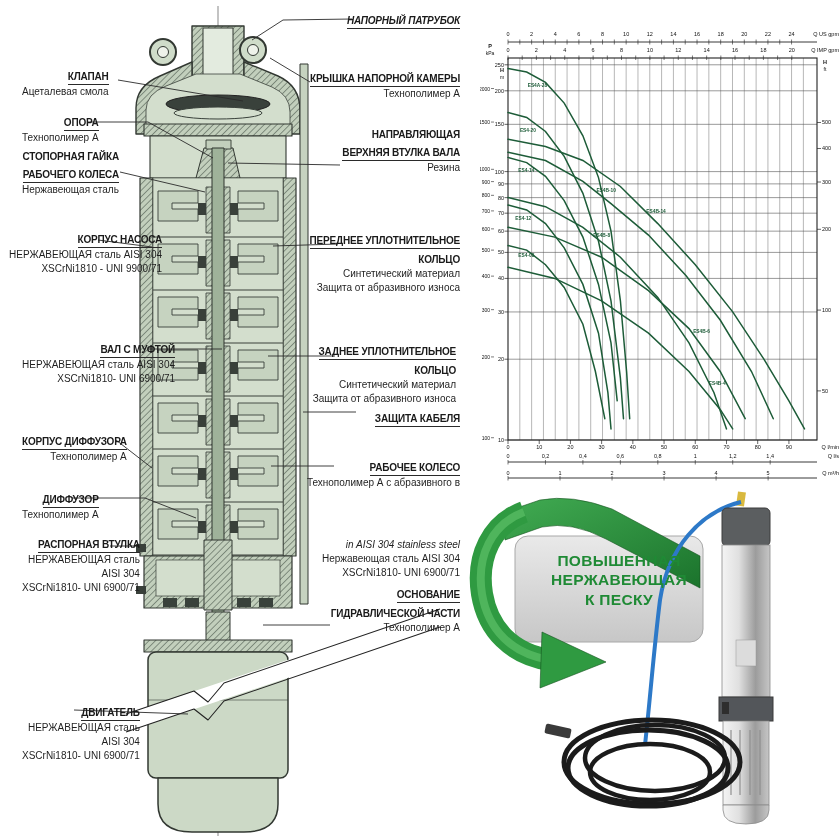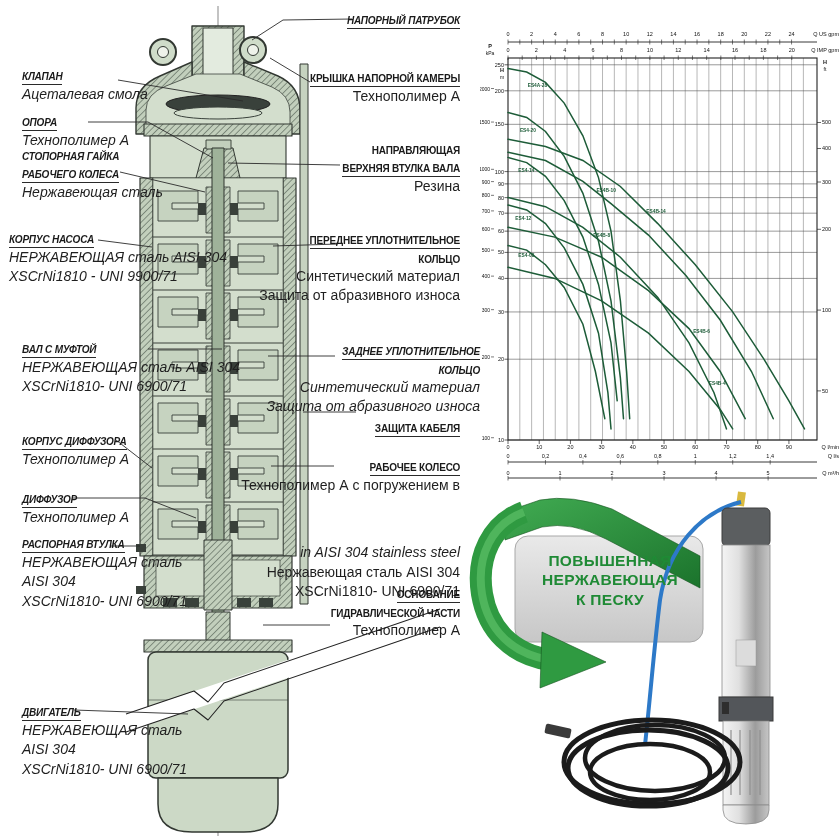--- a/index.html
+++ b/index.html
@@ -2,28 +2,28 @@
 <html><head>
 <meta charset="utf-8">
 <style>
   html,body{margin:0;padding:0;background:#fff;}
   #page{position:relative;width:840px;height:840px;background:#fff;overflow:hidden;
         font-family:"Liberation Sans","DejaVu Sans",sans-serif;}
   #scene,#chart-svg{position:absolute;}
   #scene{left:0;top:0;}
   #chart-svg{left:480px;top:26px;}
   .part-label{position:absolute;color:#1a1a1a;}
-  .part-label.left{text-align:left;font-style:italic;}
+  .part-label.left{text-align:right;}
   .part-label.right{text-align:right;}
   .pl-title{font-size:10px;font-weight:700;letter-spacing:-0.2px;line-height:1.35;
             text-transform:uppercase;color:#1a1a1a;}
   .pl-title.u{display:inline-block;border-bottom:1px solid #2a2a2a;padding-bottom:0px;}
-  .pl-sub{font-size:14px;font-weight:400;line-height:1.4;color:#1f1f1f;}
+  .pl-sub{font-size:10px;font-weight:400;line-height:1.4;color:#1f1f1f;}
   .pl-sub.it{font-style:italic;margin-top:48px;}
-  #banner-text{position:absolute;left:517px;top:551px;width:186px;text-align:center;}
+  #banner-text{position:absolute;left:517px;top:551px;width:204px;text-align:center;}
   #banner-text .bl{font-size:15.5px;font-weight:700;letter-spacing:.3px;line-height:1.25;
                    color:#1f8a35;}
 </style>
 </head>
 <body>
 <div id="page">
 
 <svg id="scene" width="840" height="840" viewBox="0 0 840 840" xmlns="http://www.w3.org/2000/svg">
   <defs>
     <pattern id="hatch" width="4.5" height="4.5" patternUnits="userSpaceOnUse" patternTransform="rotate(45)">
@@ -507,43 +507,43 @@
         <div class="pl-sub">AISI 304</div>
         <div class="pl-sub">XSCrNi1810- UNI 6900/71</div>
       </div>
       <div class="part-label right" style="right: 380px; top: 10px; font-style: italic;">
         <div><span class="pl-title u">НАПОРНЫЙ ПАТРУБОК</span></div>
       </div>
       <div class="part-label right" style="right: 380px; top: 68px;">
         <div><span class="pl-title u">КРЫШКА НАПОРНОЙ КАМЕРЫ</span></div>
         <div class="pl-sub">Технополимер А</div>
       </div>
-      <div class="part-label right" style="right: 380px; top: 140px;">
+      <div class="part-label right" style="right: 380px; top: 124px;">
         <div><span class="pl-title">НАПРАВЛЯЮЩАЯ</span></div>
         <div><span class="pl-title u">ВЕРХНЯЯ ВТУЛКА ВАЛА</span></div>
         <div class="pl-sub">Резина</div>
       </div>
       <div class="part-label right" style="right: 380px; top: 230px;">
         <div><span class="pl-title u">ПЕРЕДНЕЕ УПЛОТНИТЕЛЬНОЕ</span></div>
         <div><span class="pl-title">КОЛЬЦО</span></div>
         <div class="pl-sub">Синтетический материал</div>
         <div class="pl-sub">Защита от абразивного износа</div>
       </div>
-      <div class="part-label right" style="right: 360px; top: 341px; font-style: italic;">
+      <div class="part-label right" style="right: 384px; top: 341px;">
         <div><span class="pl-title u">ЗАДНЕЕ УПЛОТНИТЕЛЬНОЕ</span></div>
         <div><span class="pl-title">КОЛЬЦО</span></div>
         <div class="pl-sub">Синтетический материал</div>
         <div class="pl-sub">Защита от абразивного износа</div>
       </div>
-      <div class="part-label right" style="right: 380px; top: 418px;">
+      <div class="part-label right" style="right: 380px; top: 408px;">
         <div><span class="pl-title u">ЗАЩИТА КАБЕЛЯ</span></div>
       </div>
       <div class="part-label right" style="right: 380px; top: 457px;">
         <div><span class="pl-title u">РАБОЧЕЕ КОЛЕСО</span></div>
-        <div class="pl-sub">Технополимер А с погружением в</div>
+        <div class="pl-sub">Технополимер А с абразивного в</div>
         <div class="pl-sub it">in AISI 304 stainless steel</div>
         <div class="pl-sub">Нержавеющая сталь AISI 304</div>
         <div class="pl-sub">XSCrNi1810- UNI 6900/71</div>
       </div>
       <div class="part-label right" style="right: 380px; top: 584px;">
         <div><span class="pl-title u">ОСНОВАНИЕ</span></div>
         <div><span class="pl-title">ГИДРАВЛИЧЕСКОЙ ЧАСТИ</span></div>
         <div class="pl-sub">Технополимер А</div>
       </div>
     </div>

